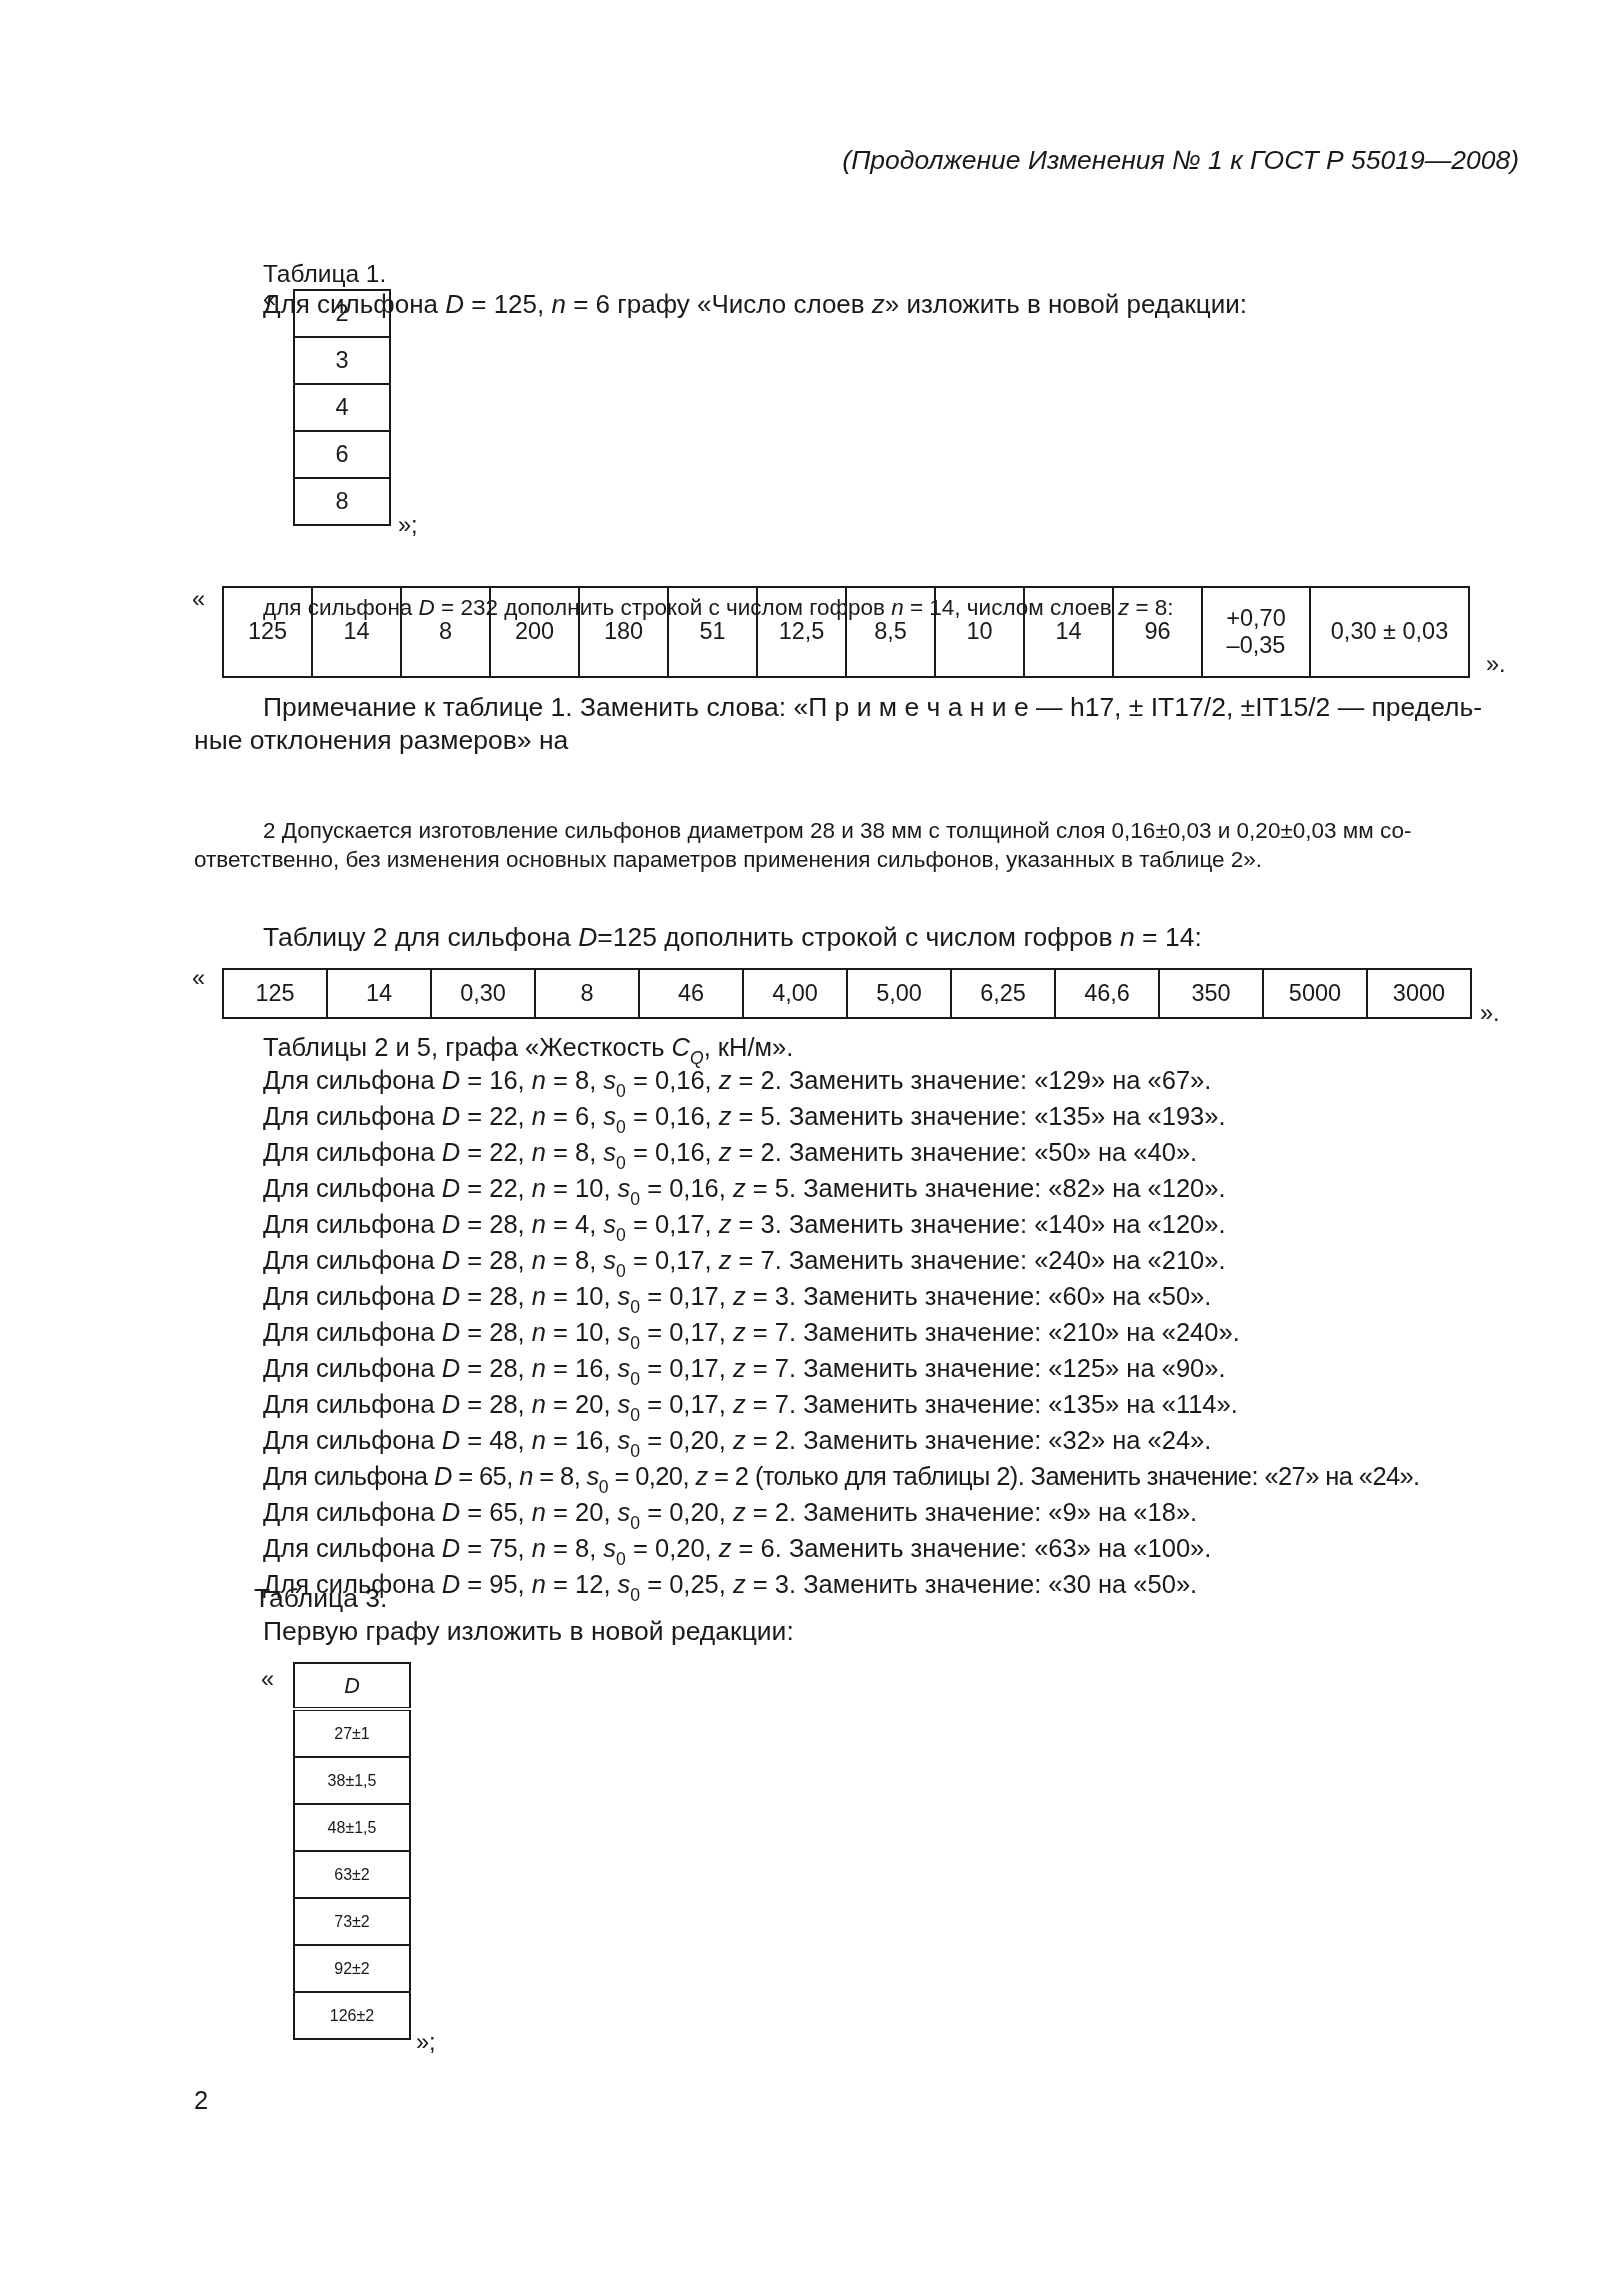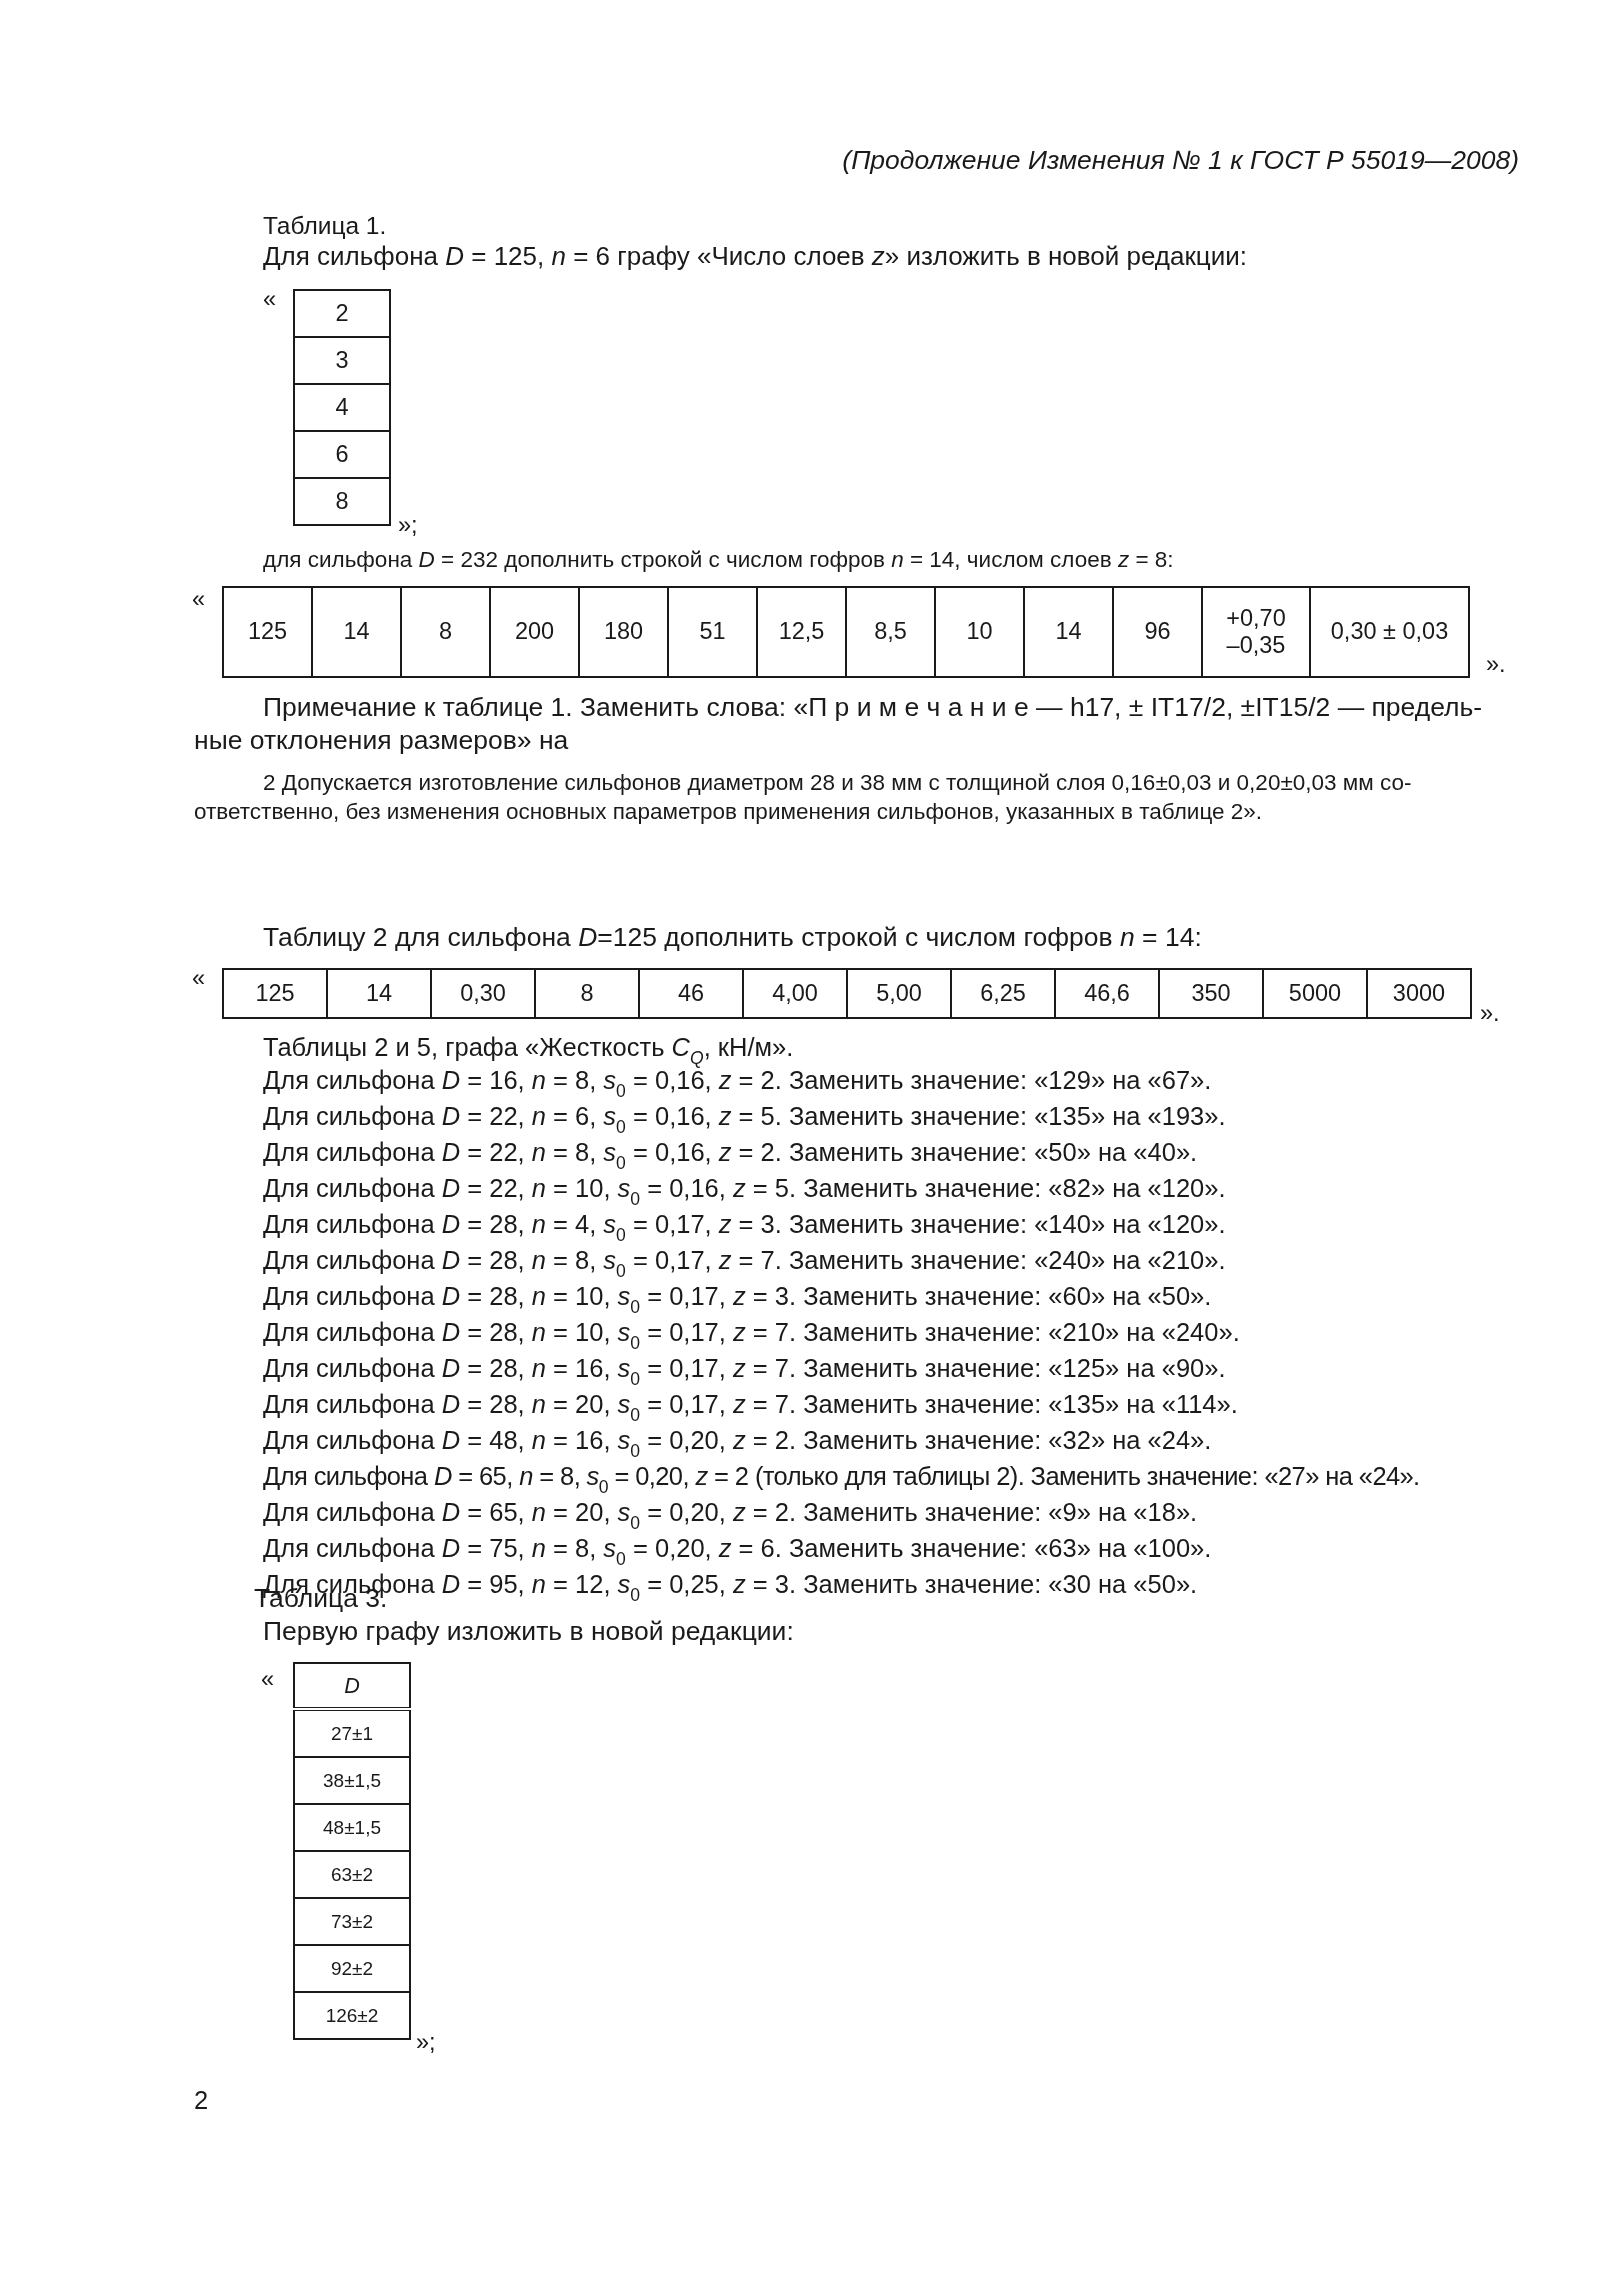--- a/index.html
+++ b/index.html
@@ -2,35 +2,35 @@
 <html><head>
   <meta charset="utf-8">
   <style>
     html, body { margin: 0; padding: 0; background: #ffffff; }
     body {
       width: 1621px; height: 2293px; position: relative; overflow: hidden;
       font-family: "Liberation Sans", sans-serif; color: #1a1a1a;
     }
     .abs { position: absolute; }
     .hdr { right: 102px; top: 145px; font-size: 26.5px; font-style: italic; white-space: nowrap; }
-    .t24 { font-size: 23.5px; line-height: 29px; white-space: nowrap; }
+    .t24 { font-size: 23.5px; line-height: 29px; white-space: nowrap; margin-top: 48px; }
     .t27 { font-size: 26.5px; line-height: 33px; white-space: nowrap; }
     .t26 { font-size: 25.5px; line-height: 33px; white-space: nowrap; }
     i { font-style: italic; }
     .sub { font-size: 17.6px; position: relative; top: 7.8px; }
     .q { font-size: 23.5px; }
     .tbl { border-collapse: collapse; position: absolute; }
     .tbl td {
       border: 2px solid #1a1a1a; text-align: center; vertical-align: middle;
       font-size: 23.5px; padding: 0; line-height: 27.4px;
     }
     .col1 td { width: 94px; height: 45px; border-width: 2px; }
     .t1row td { height: 88px; font-size: 23.5px; }
     .t2row td { height: 47px; font-size: 23.5px; }
-    .col3 td { width: 114px; height: 45px; font-size: 19px; }
+    .col3 td { width: 114px; height: 45px; font-size: 16px; }
     .col3 tr.head td { border-bottom: 4.9px double #1a1a1a; font-style: italic; font-size: 21.6px; height: 43px; }
     .pageno { left: 194px; top: 2086px; font-size: 25.5px; }
     .indent { text-indent: 69px; }
   </style>
 </head>
 <body>
 
 <div class="abs hdr">(Продолжение Изменения № 1 к ГОСТ Р 55019—2008)</div>
 
 <div class="abs t24" style="left:263px; top:211px; font-size:24.5px;">Таблица 1.</div>

